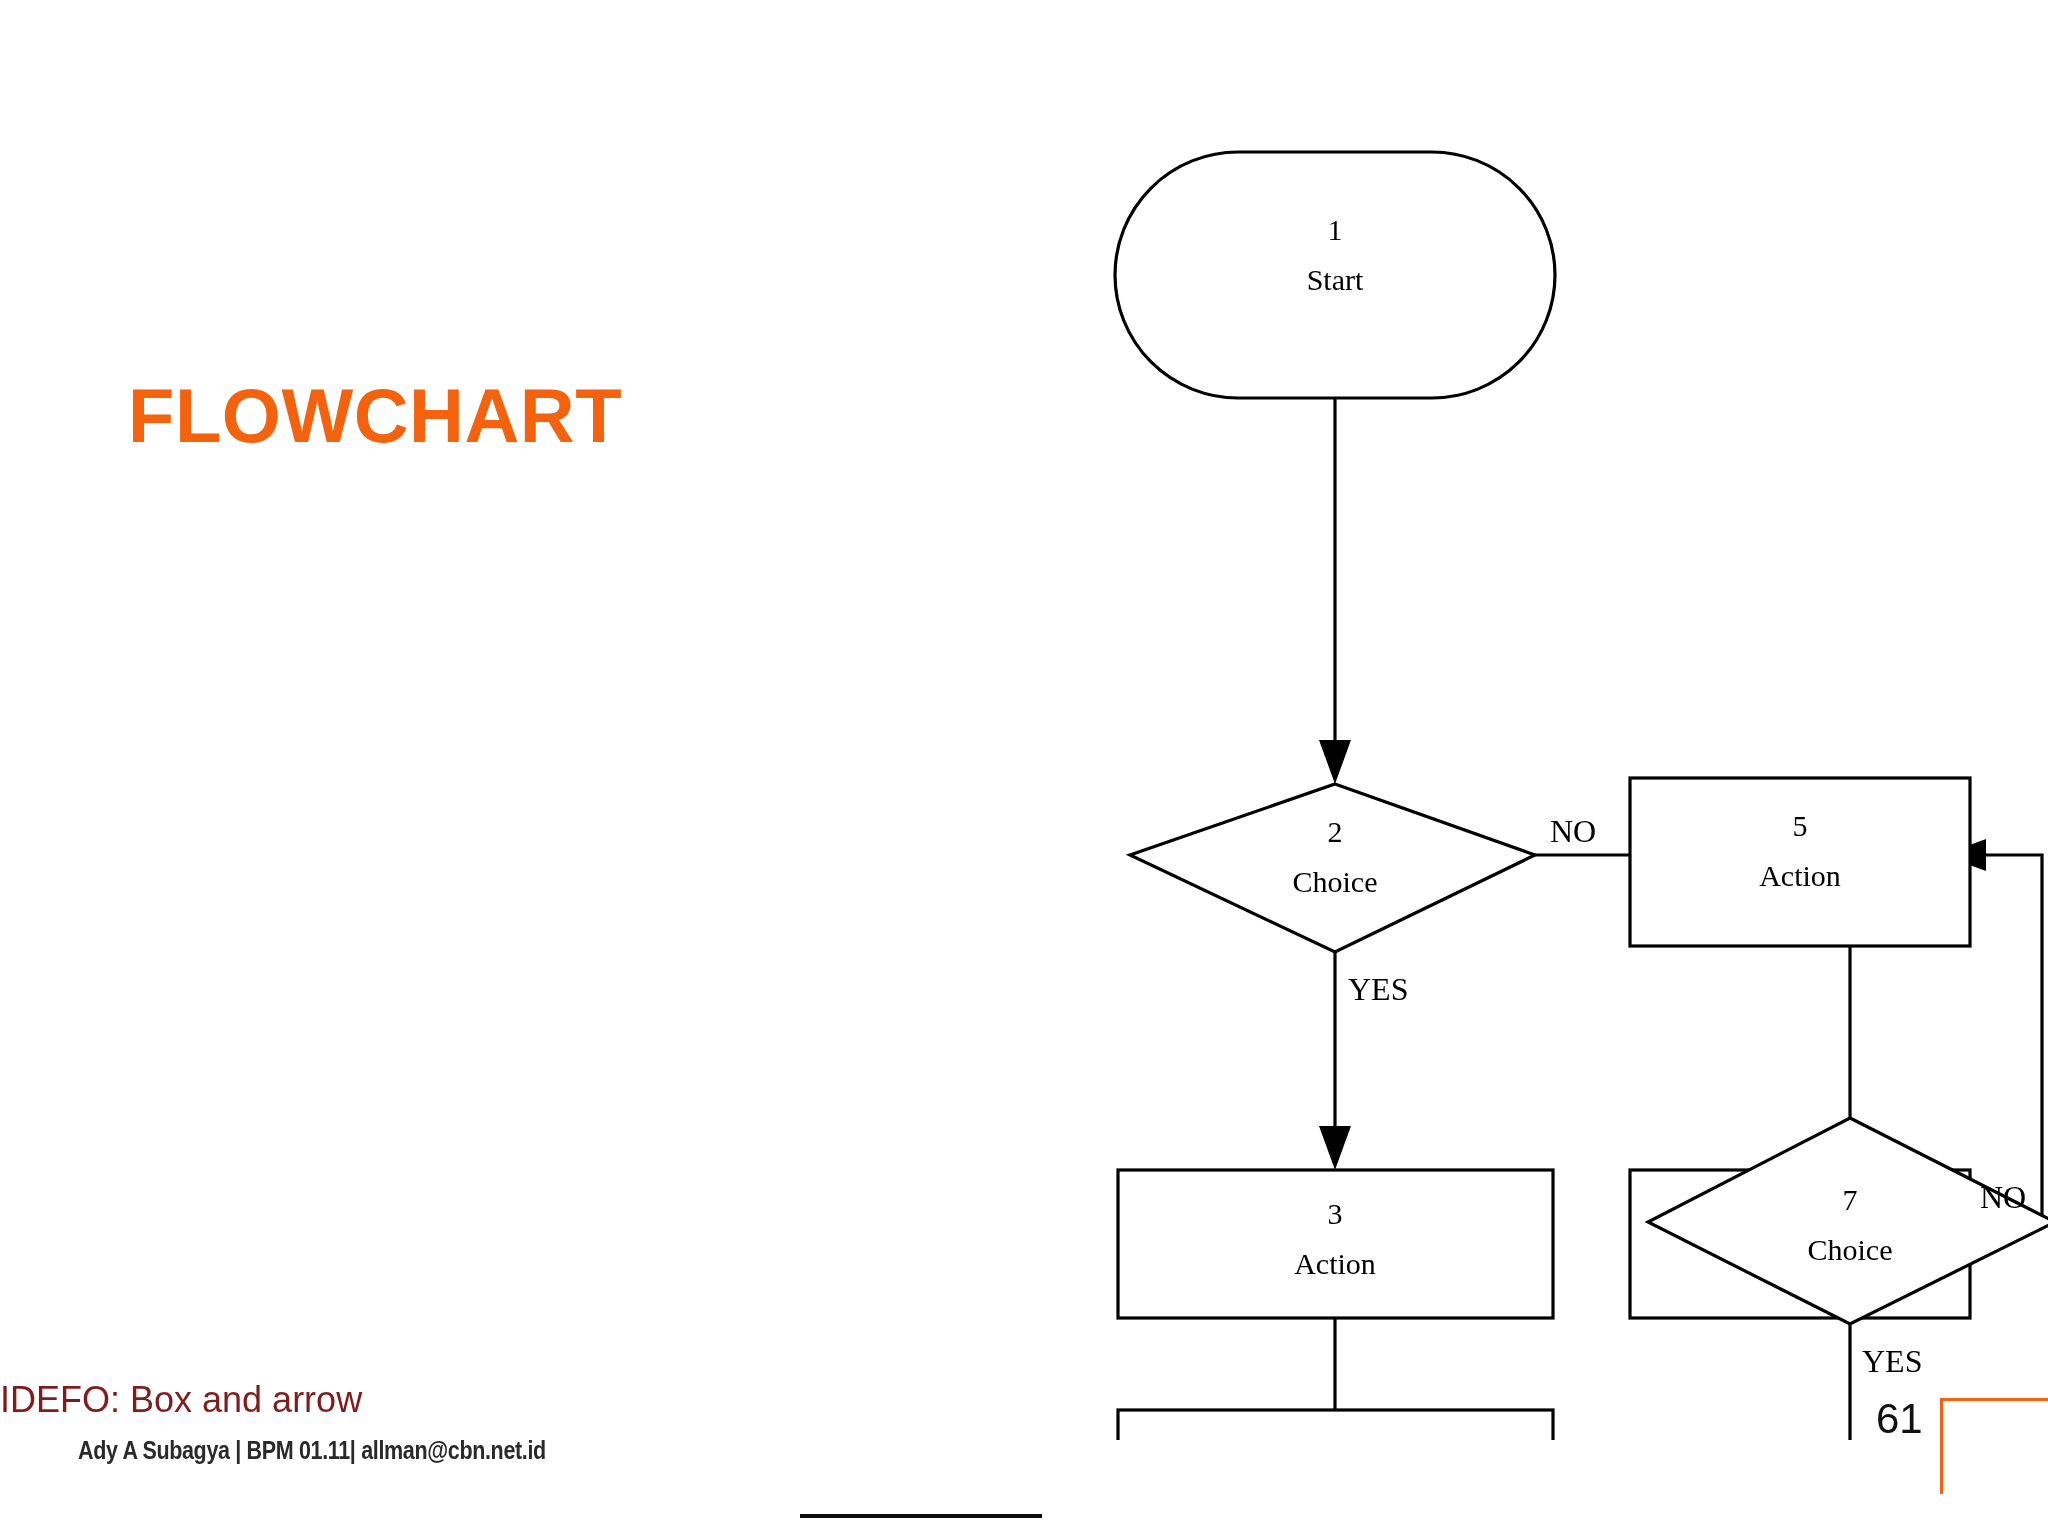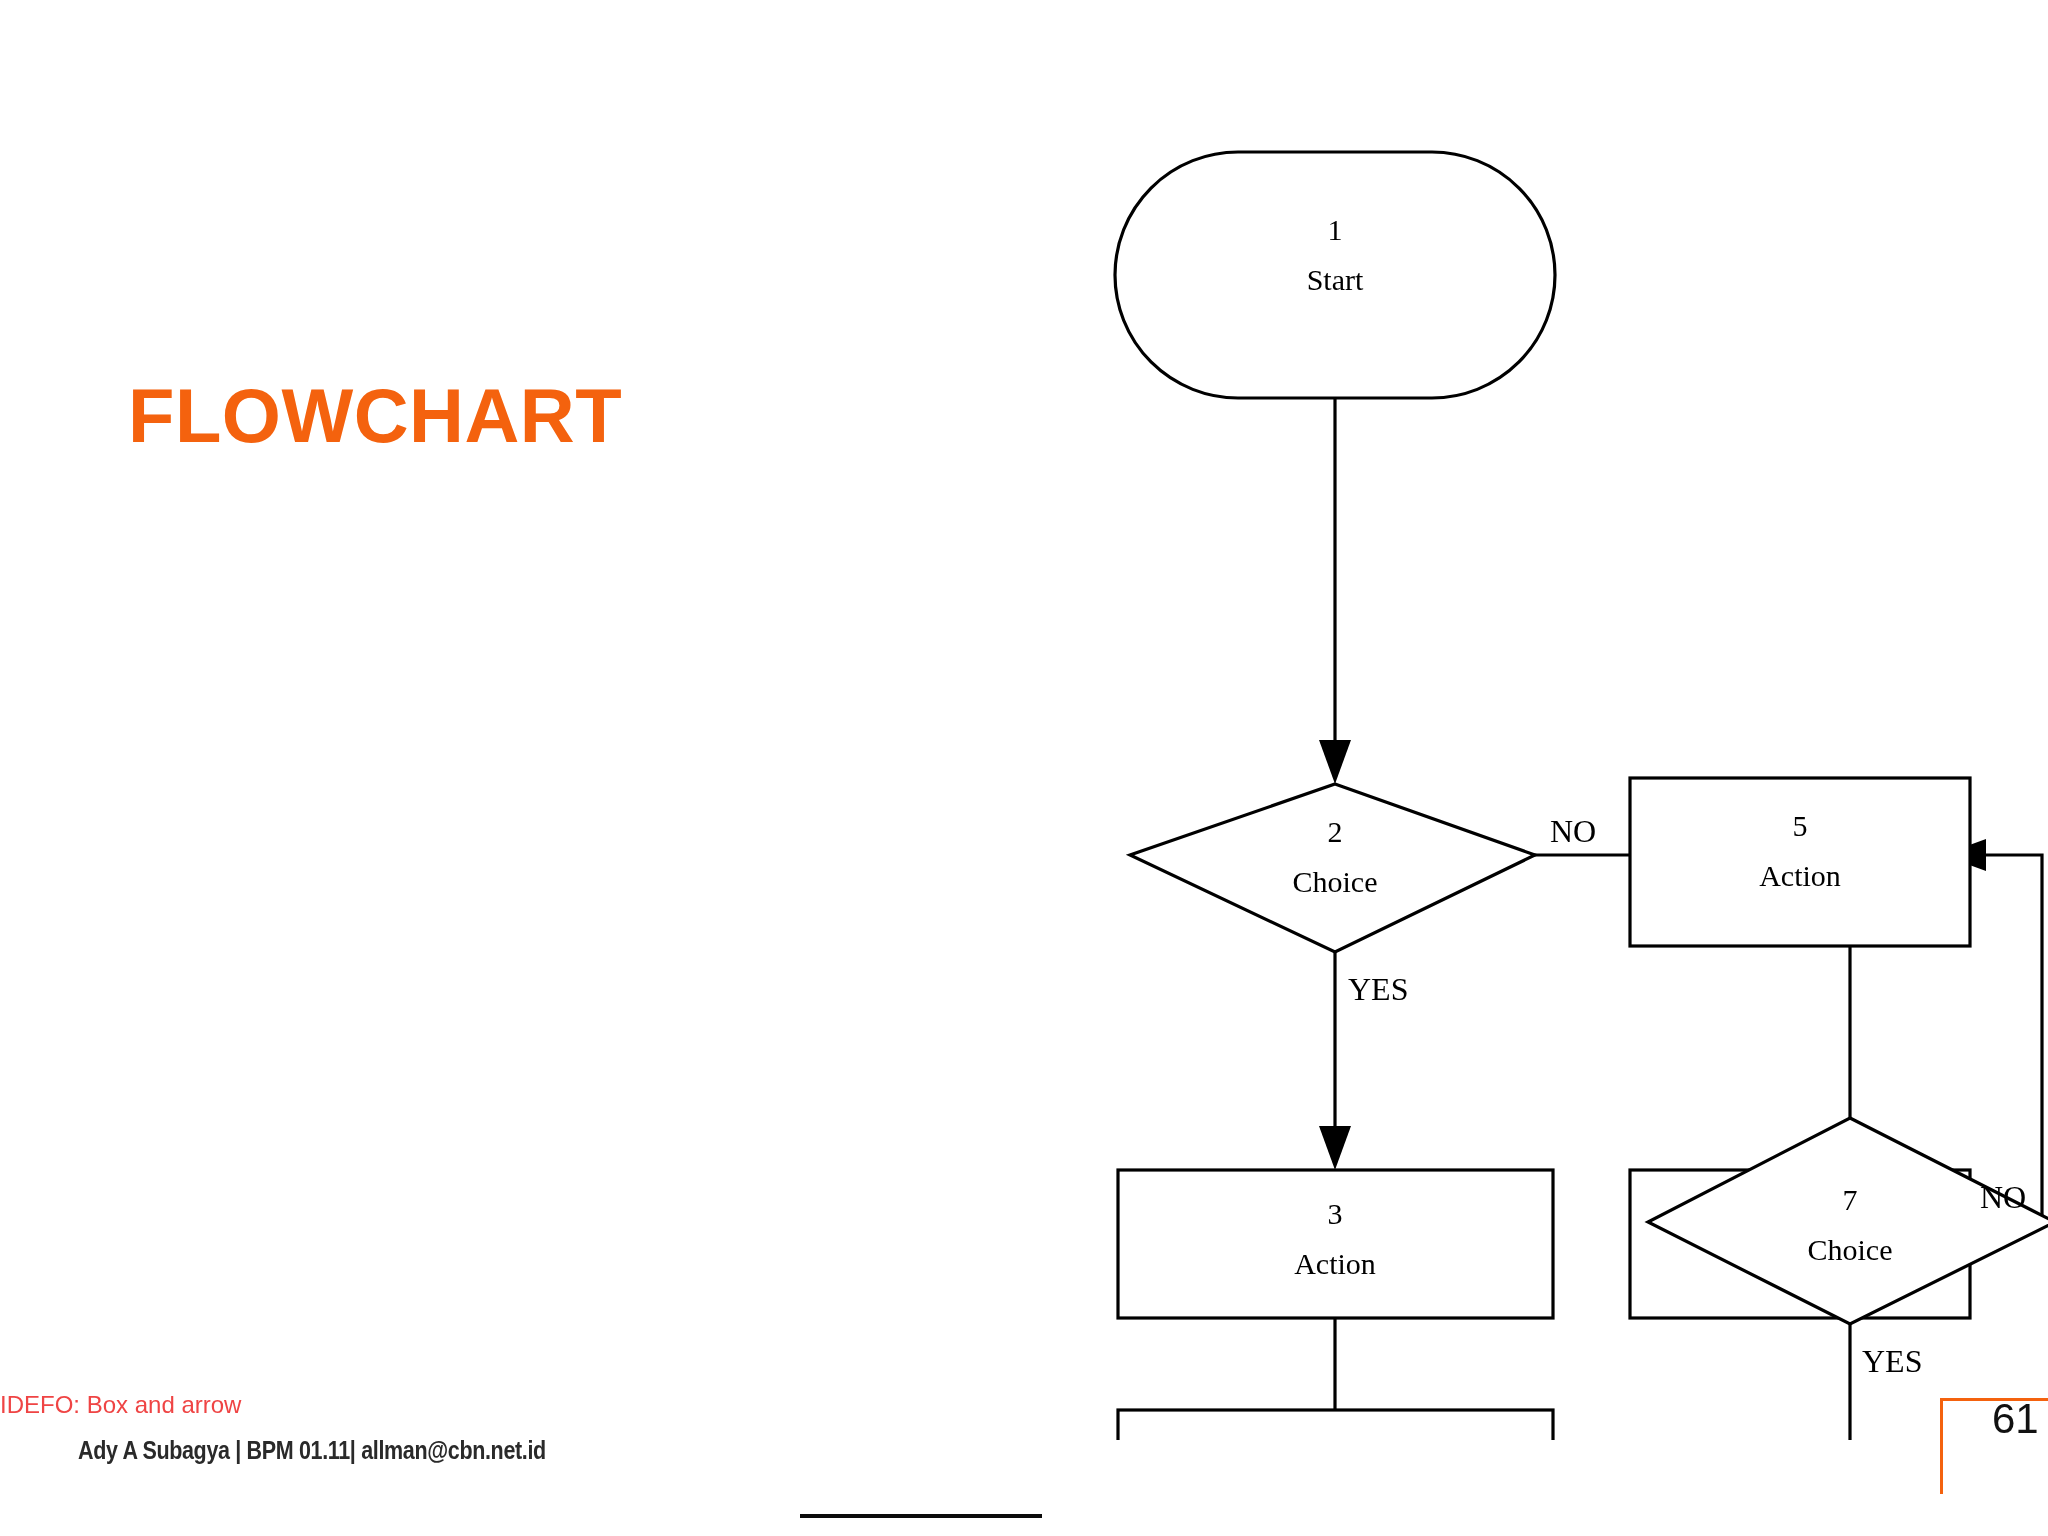--- a/index.html
+++ b/index.html
@@ -30,46 +30,45 @@
     line-height: 1;
     text-align: right;
   }
 
   
   #footer-left-label {
     position: absolute;
     left: 0px;
     top: 1382px;
     font-family: "Liberation Sans", sans-serif;
-    font-size: 24px;
+    font-size: 36px;
     font-weight: normal;
-    color: #ef4444;
-    white-space: nowrap;
-    line-height: 1;
-    margin-top: 11px;
+    color: #7f1d1d;
+    white-space: nowrap;
+    line-height: 1;
   }
   #footer-credit {
     position: absolute;
     left: 78px;
     top: 1438px;
     font-family: "Liberation Sans", sans-serif;
     font-size: 25px;
     font-weight: bold;
     color: #2a2a2a;
     white-space: nowrap;
     line-height: 1;
     transform: scaleX(0.86);
     transform-origin: left top;
     letter-spacing: -0.4px;
   }
 
   
   #page-number {
     position: absolute;
-    left: 1992px;
+    left: 1876px;
     top: 1398px;
     font-family: "Liberation Sans", sans-serif;
     font-size: 42px;
     color: #111111;
     line-height: 1;
     white-space: nowrap;
   }
   .rule-h {
     position: absolute;
     background: #F4620E;

